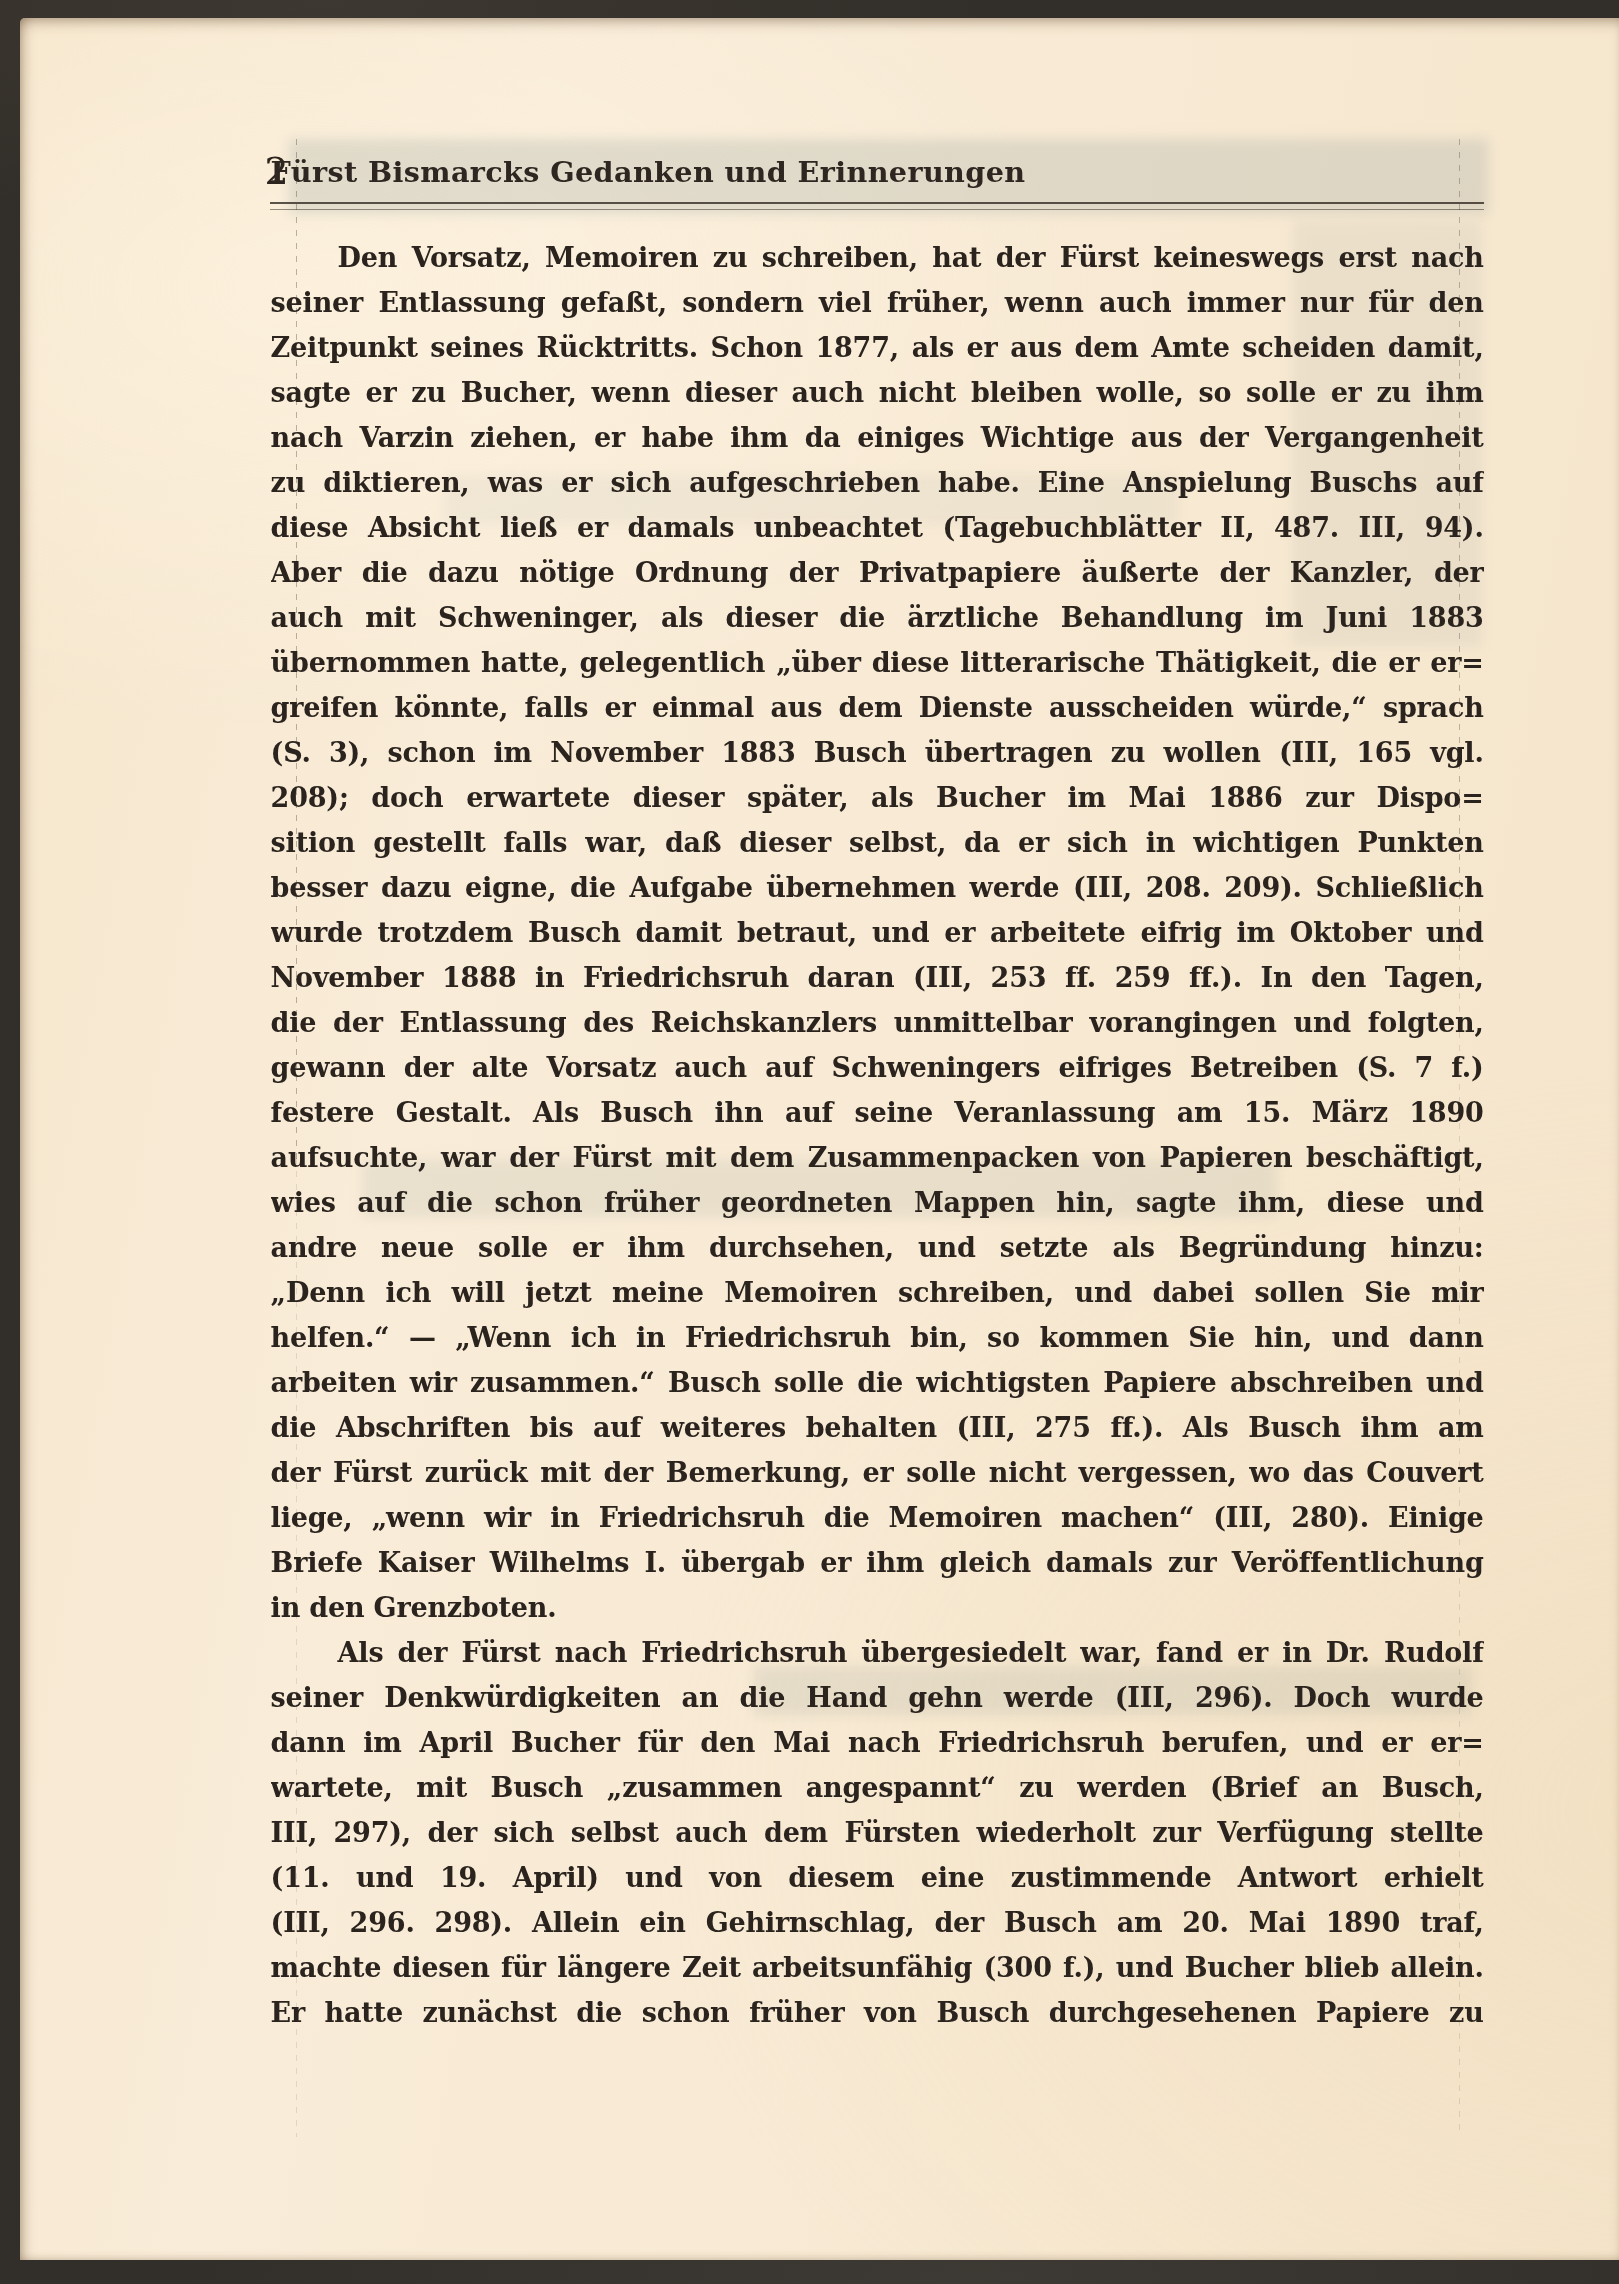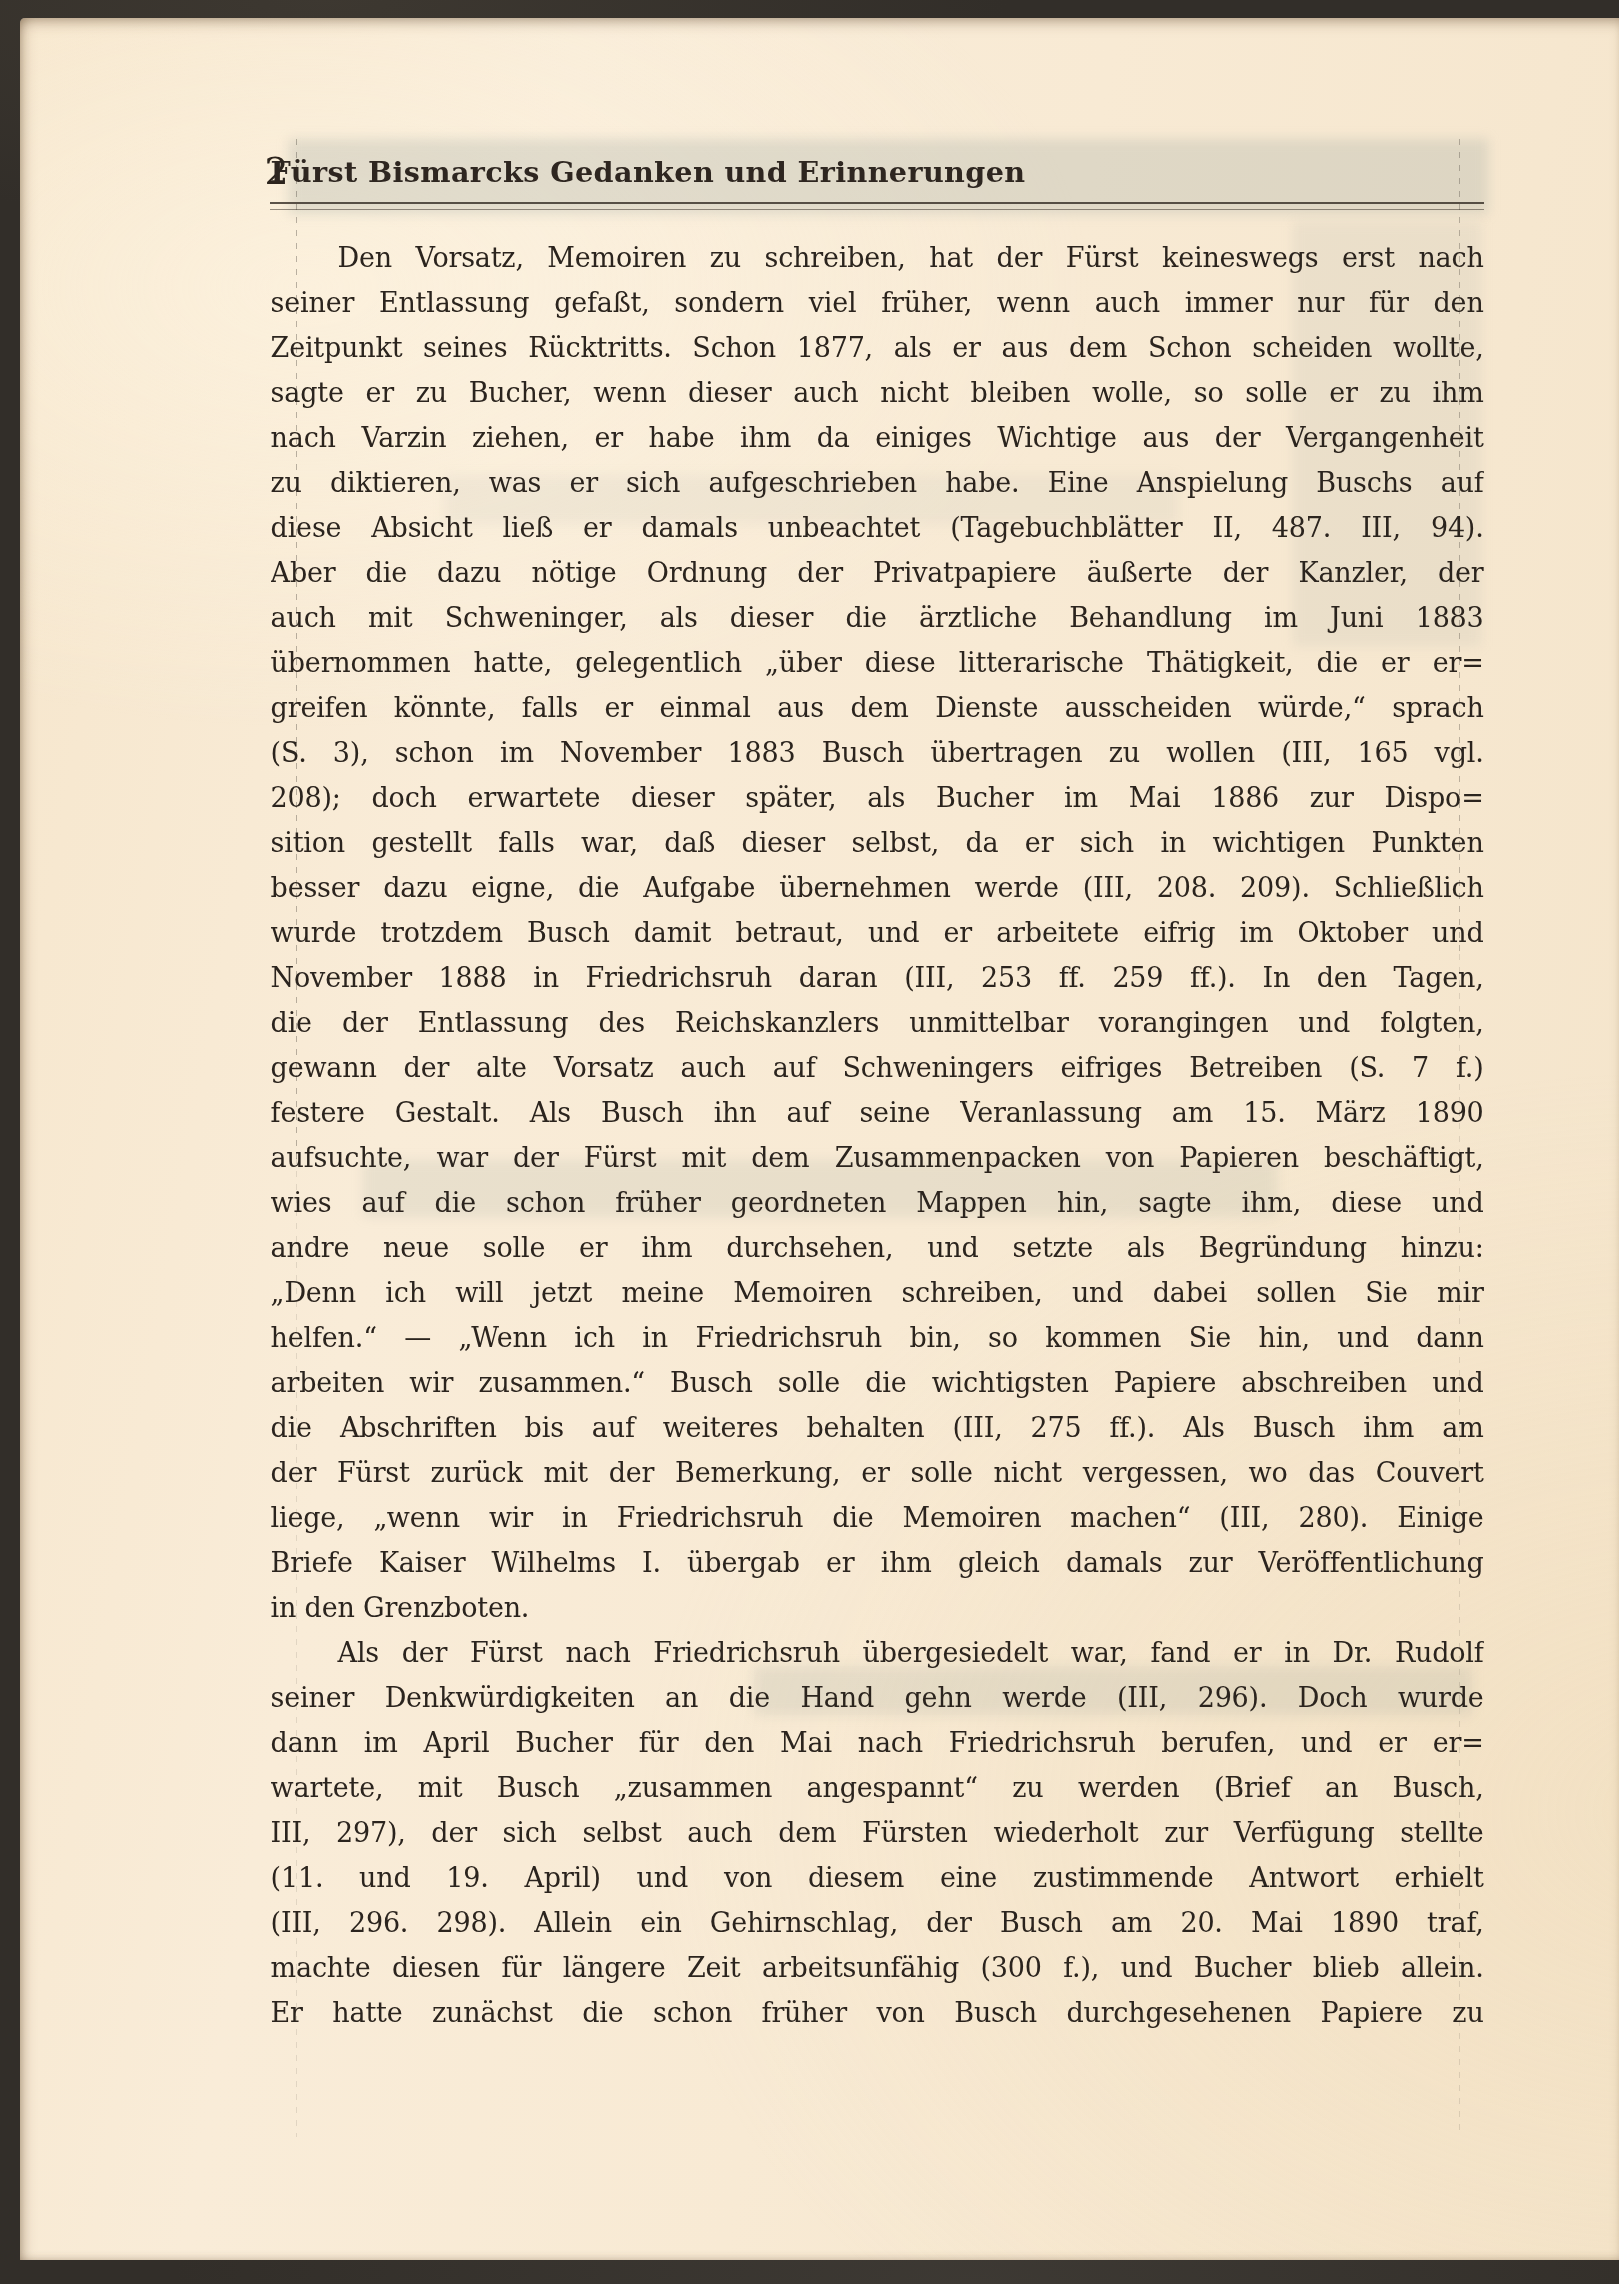--- a/index.html
+++ b/index.html
@@ -65,21 +65,21 @@
     border-top:2.4px solid rgba(48,40,32,.78);
     border-bottom:0.8px solid rgba(48,40,32,.5);
   }
   
   .body-text{
     position:absolute;left:251px;top:217px;width:1213px;
     color:#2b241e;
   }
   .line{
     height:45px;line-height:45px;overflow:hidden;
-    font-size:27px;font-weight:normal;letter-spacing:-0.2px;
+    font-size:27px;font-weight:bold;letter-spacing:-0.2px;
     text-align:justify;text-align-last:justify;
     white-space:normal;
   }
   .line.first{text-indent:67px;}
   .line.short-end{text-align:right;text-align-last:left;}
 </style>
 </head>
 <body>
 
 <div class="stage">
@@ -97,21 +97,21 @@
     <div class="crease right"></div>
     <div class="crease right2"></div>
 
     <div class="pagenum">2</div>
     <div class="running-title">Fürst Bismarcks Gedanken und Erinnerungen</div>
     <div class="header-rule"></div>
 
     <div class="body-text">
         <div class="line first">Den Vorsatz, Memoiren zu schreiben, hat der Fürst keineswegs erst nach</div>
         <div class="line">seiner Entlassung gefaßt, sondern viel früher, wenn auch immer nur für den</div>
-        <div class="line">Zeitpunkt seines Rücktritts. Schon 1877, als er aus dem Schon scheiden wollte,</div>
+        <div class="line">Zeitpunkt seines Rücktritts. Schon 1877, als er aus dem Amte scheiden damit,</div>
         <div class="line">sagte er zu Bucher, wenn dieser auch nicht bleiben wolle, so solle er zu ihm</div>
         <div class="line">nach Varzin ziehen, er habe ihm da einiges Wichtige aus der Vergangenheit</div>
         <div class="line">zu diktieren, was er sich aufgeschrieben habe.  Eine Anspielung Buschs auf</div>
         <div class="line">diese Absicht ließ er damals unbeachtet (Tagebuchblätter II, 487. III, 94).</div>
         <div class="line">Aber die dazu nötige Ordnung der Privatpapiere äußerte der Kanzler, der</div>
         <div class="line">auch mit Schweninger, als dieser die ärztliche Behandlung im Juni 1883</div>
         <div class="line">übernommen hatte, gelegentlich „über diese litterarische Thätigkeit, die er er=</div>
         <div class="line">greifen könnte, falls er einmal aus dem Dienste ausscheiden würde,“ sprach</div>
         <div class="line">(S. 3), schon im November 1883 Busch übertragen zu wollen (III, 165 vgl.</div>
         <div class="line">208); doch erwartete dieser später, als Bucher im Mai 1886 zur Dispo=</div>

